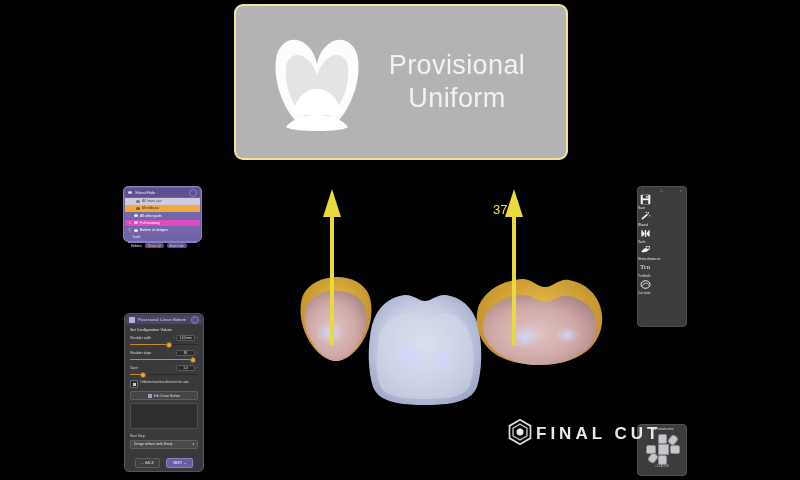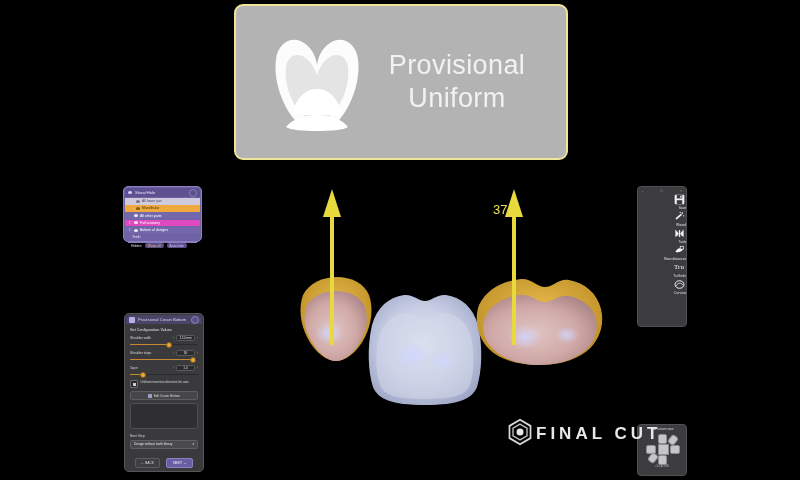--- a/index.html
+++ b/index.html
@@ -74,21 +74,21 @@
   .btn-back{background:#3f3f41;border:.5px solid #5d5d60;border-radius:2px;
     font-size:3.4px;color:#d7d7d9;padding:2px 5px;}
   .btn-next{background:#6a5ea2;border:.5px solid #8b80c4;border-radius:2px;
     font-size:3.4px;color:#ffffff;padding:2px 6px;}
 
   
   #toolbar{position:absolute;left:637px;top:186px;width:50px;height:141px;
     background:#3c3c3e;border:1px solid #515153;border-radius:4px;box-sizing:border-box;}
   .tb-head{display:flex;justify-content:space-between;padding:2px 4px 0 4px;}
   .tb-dot{font-size:4px;color:#9a9a9e;line-height:1;}
-  .tb-item{display:flex;flex-direction:column;align-items:flex-end;gap:1px;}
+  .tb-item{display:flex;flex-direction:column;align-items:flex-start;gap:1px;}
   .tb-ic{width:14px;height:12px;display:flex;align-items:center;justify-content:center;color:#f2f2f4;}
   .tb-lbl{font-size:3.2px;color:#e3e3e5;white-space:nowrap;}
 
   
   #navcube{position:absolute;left:637px;top:424px;width:50px;height:52px;
     background:#3c3c3e;border:1px solid #515153;border-radius:4px;box-sizing:border-box;
     display:flex;flex-direction:column;align-items:center;padding-top:2px;}
   .nc-lbl{font-size:3px;color:#dcdcde;margin-bottom:1px;white-space:nowrap;}
   .nc-grid{position:relative;width:34px;height:32px;}
   .nc-c{position:absolute;background:#c6c6c9;border:.5px solid #8e8e92;}

